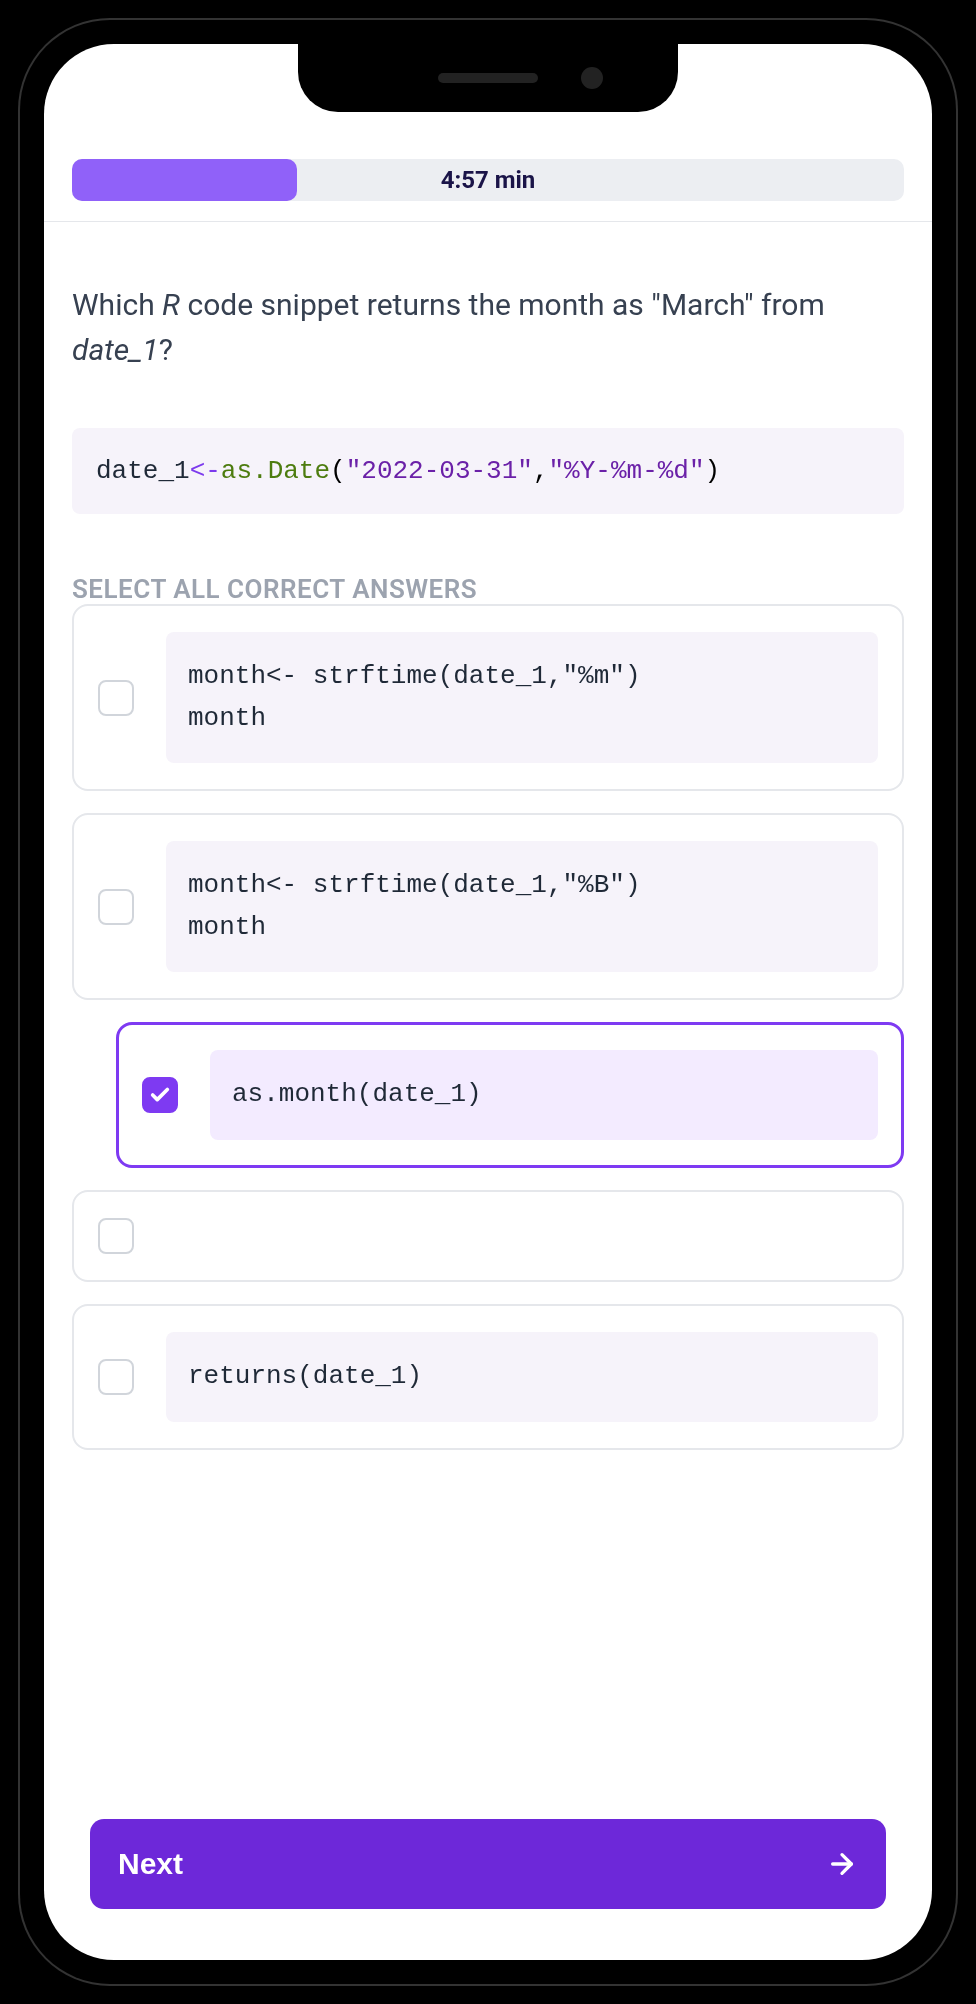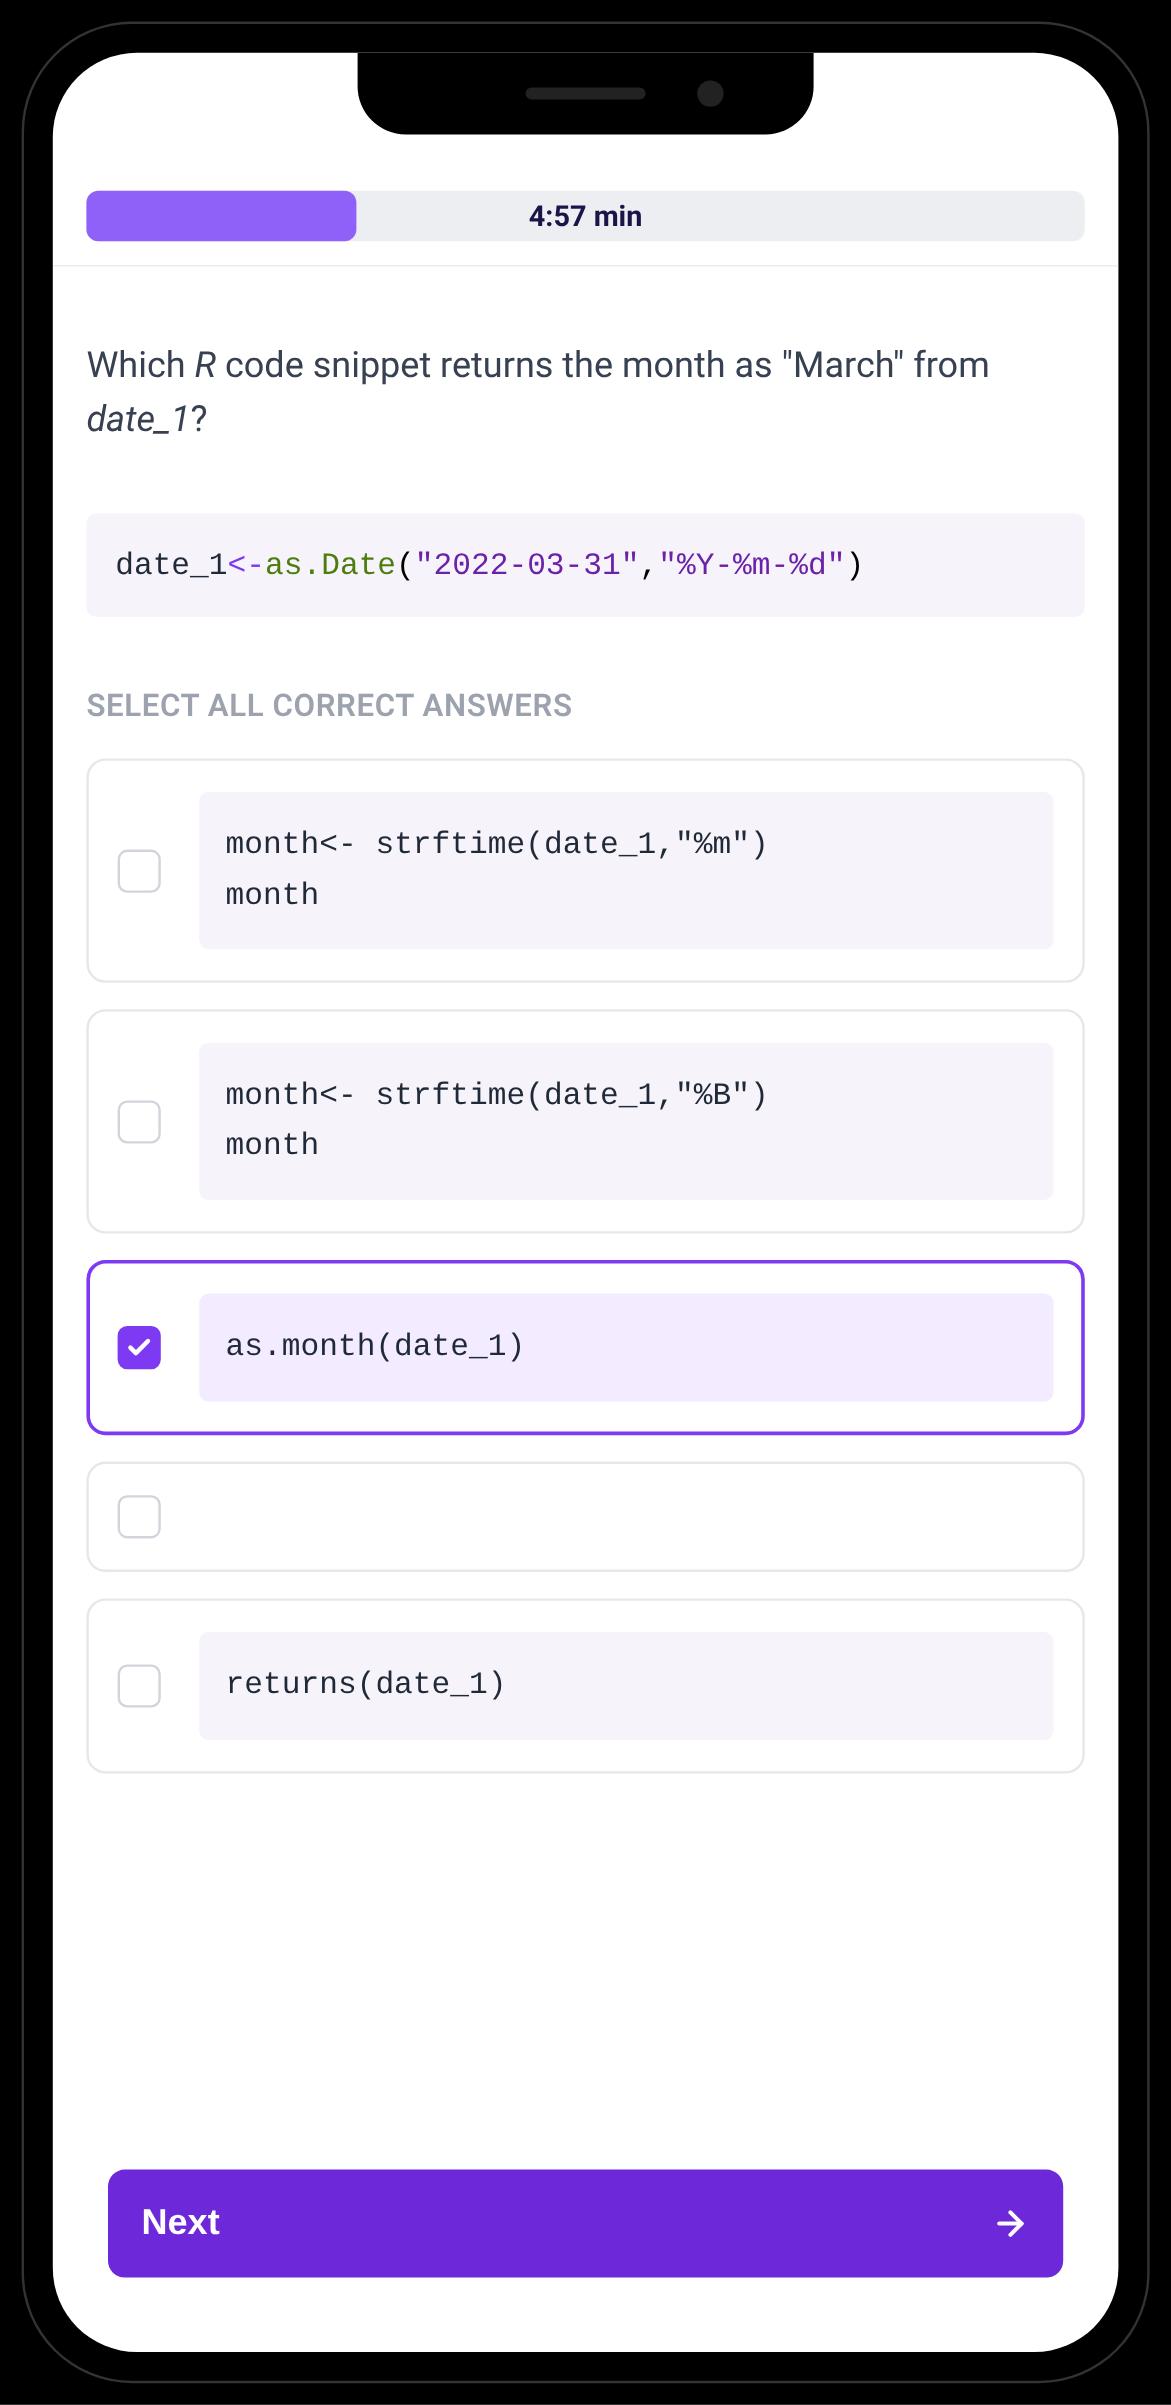--- a/index.html
+++ b/index.html
@@ -56,21 +56,21 @@
     }
     .notch-camera {
       width: 22px;
       height: 22px;
       background: #222;
       border-radius: 50%;
       position: absolute;
       right: 75px;
     }
     .content {
-      padding: 115px 28px 12px;
+      padding: 115px 28px 1px;
       height: 100%;
       display: flex;
       flex-direction: column;
     }
     .progress-bar {
       height: 42px;
       background: #eceef2;
       border-radius: 10px;
       position: relative;
       display: flex;
@@ -120,41 +120,41 @@
     }
     .code-block .var { color: #1f2937; }
     .code-block .op { color: #7c3aed; }
     .code-block .fn { color: #4d7c0f; }
     .code-block .str { color: #6b21a8; }
     .instruction {
       font-size: 26px;
       font-weight: 600;
       color: #9ca3af;
       letter-spacing: 0.5px;
-      margin-bottom: 28px;
     }
     .answers {
       display: flex;
       flex-direction: column;
       gap: 22px;
       flex: 1;
     }
     .answer-card {
       border: 2px solid #e5e7eb;
       border-radius: 16px;
       padding: 26px 24px;
       display: flex;
       align-items: center;
       gap: 32px;
       cursor: pointer;
     }
     .answer-card.selected {
       border-color: #7e3af2;
       border-width: 3px;
       padding: 25px 23px;
+      margin-left: 44px;
     }
     .checkbox {
       width: 36px;
       height: 36px;
       border: 2px solid #d1d5db;
       border-radius: 8px;
       flex-shrink: 0;
       display: flex;
       align-items: center;
       justify-content: center;

